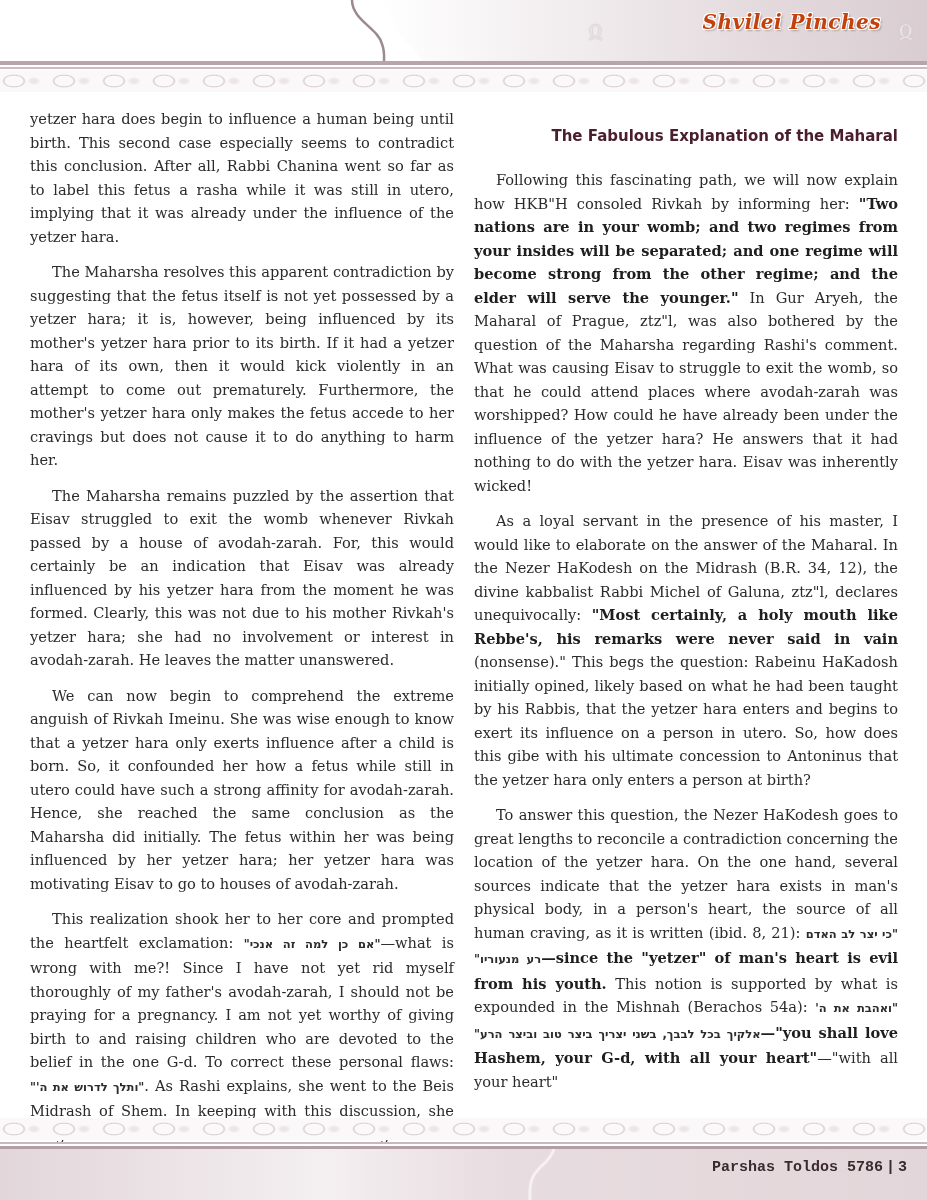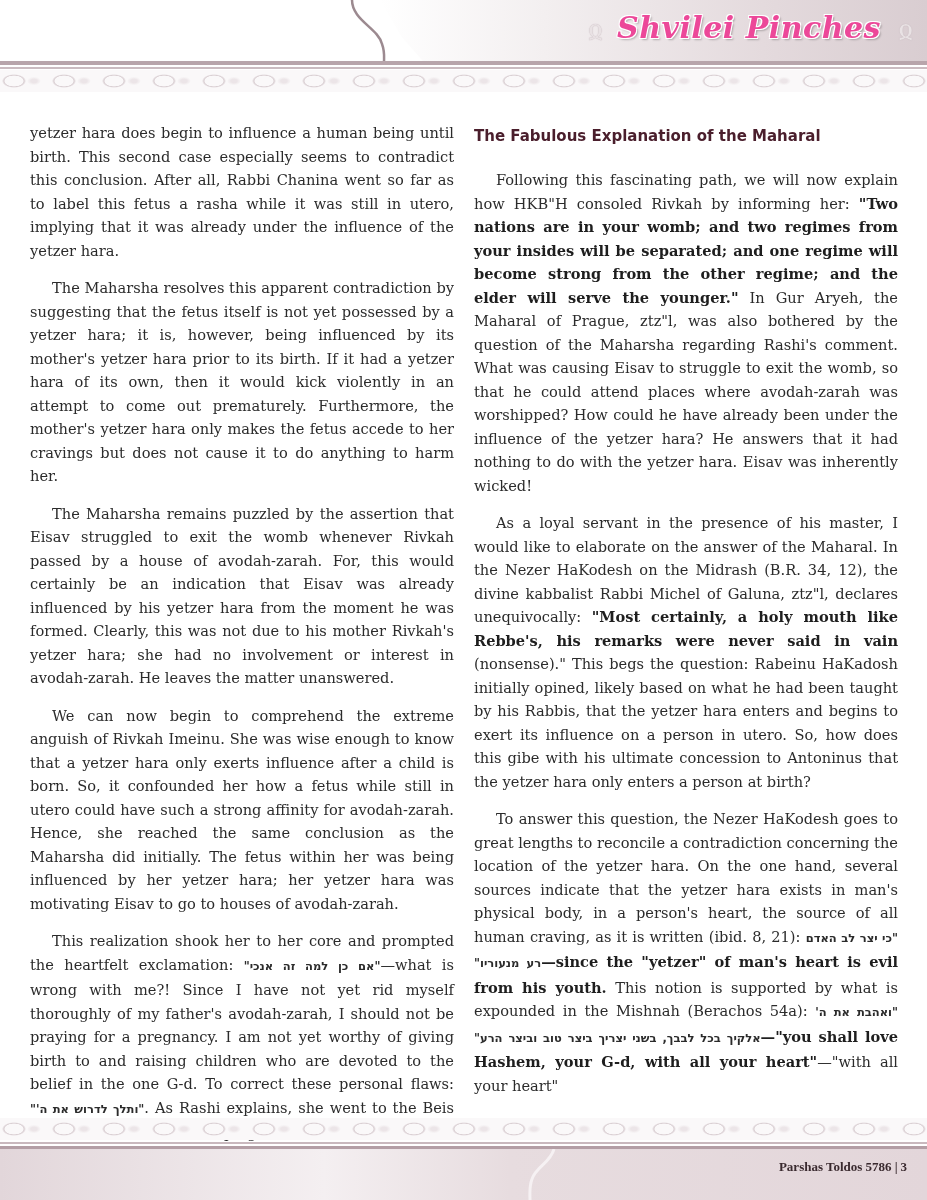--- a/index.html
+++ b/index.html
@@ -9,21 +9,21 @@
   
   .header { position: absolute; left: 0; top: 0; width: 927px; height: 100px; }
   .header-bg { position: absolute; left: 0; top: 0; width: 927px; height: 62px; }
   .header-banner {
     position: absolute; left: 380px; top: 0; width: 547px; height: 62px;
     background: linear-gradient(90deg, #ffffff 0%, #f3eff0 30%, #e4dadd 70%, #d9cdd1 100%);
   }
   .header-title {
     position: absolute; right: 46px; top: 10px;
     font-family: "DejaVu Serif", serif; font-weight: bold; font-style: italic;
-    font-size: 30px; color: #ec4899;
+    font-size: 20px; color: #c2410c;
     text-shadow: 1px 1px 0 #fff, -1px -1px 0 #fff, 1px -1px 0 #fff, -1px 1px 0 #fff, 2px 2px 2px rgba(0,0,0,0.25);
     letter-spacing: 0.5px;
   }
   .swirl { position: absolute; top: 14px; font-size: 26px; color: #e9e2e4; font-family: "DejaVu Serif", serif; text-shadow: 0 0 1px #b8aab0; }
   .swirl-left { left: 588px; }
   .swirl-right { right: 14px; }
   .header-line1 { position: absolute; left: 0; top: 61px; width: 927px; height: 4px; background: #b8a5ab; }
   .header-line2 { position: absolute; left: 0; top: 67px; width: 927px; height: 2px; background: #cbbcc1; }
   .ornament-strip {
     position: absolute; left: 0; width: 927px; height: 22px;
@@ -32,42 +32,42 @@
       radial-gradient(ellipse 10px 6px at 34px 11px, #ece5e8 3px, transparent 7px);
     background-size: 50px 22px;
     background-color: #faf8f9;
   }
   .header-ornament { top: 70px; }
 
   
   .col { position: absolute; top: 107px; width: 424px; font-size: 14.6px; line-height: 23.5px; text-align: justify; }
   .col-left { left: 30px; }
   .col-right { left: 474px; }
-  .col p { margin-bottom: 12px; margin-top: 14px; }
+  .col p { margin-bottom: 12px; }
   .col p.indent { text-indent: 22px; }
   .col b { font-weight: bold; color: #1e1e1e; }
   .heb { font-family: "DejaVu Sans", sans-serif; font-weight: bold; font-size: 11.5px; }
   .section-heading {
-    text-align: left; font-family: "DejaVu Sans", "Liberation Sans", sans-serif; font-weight: bold;
+    text-align: right; font-family: "DejaVu Sans", "Liberation Sans", sans-serif; font-weight: bold;
     color: #4a1e2c; font-size: 15px; line-height: 23px; margin: 18px 0 20px 0;
   }
 
   
   .footer { position: absolute; left: 0; top: 1118px; width: 927px; height: 82px; }
   .footer-ornament { top: 0; }
   .footer-line1 { position: absolute; left: 0; top: 24px; width: 927px; height: 2px; background: #c9b9be; }
   .footer-line2 { position: absolute; left: 0; top: 28px; width: 927px; height: 3px; background: #b39ea5; }
   .footer-band {
     position: absolute; left: 0; top: 31px; width: 927px; height: 51px;
     background: linear-gradient(90deg, #e2d6da 0%, #f4eff1 35%, #e7dcdf 55%, #e3d6da 100%);
   }
   .footer-curve { position: absolute; left: 510px; top: 31px; width: 60px; height: 51px; }
   .footer-text {
     position: absolute; right: 20px; top: 41px;
-    font-family: Liberation Serif, serif; font-weight: bold; font-size: 13px; color: #3a2a2f;
+    font-family: Liberation Mono, monospace; font-weight: bold; font-size: 15px; color: #3a2a2f;
   }
   .footer-text .sep { margin: 0 3px; }
 </style>
 </head>
 <body>
 
 <div class="header">
   <div class="header-bg"></div>
   <svg class="header-curve" style="position:absolute;left:330px;top:0;" width="80" height="64">
     <path d="M 22 0 C 22 20, 48 28, 52 44 C 55 52, 54 58, 54 62" stroke="#9c8a90" stroke-width="2.5" fill="none"></path>

